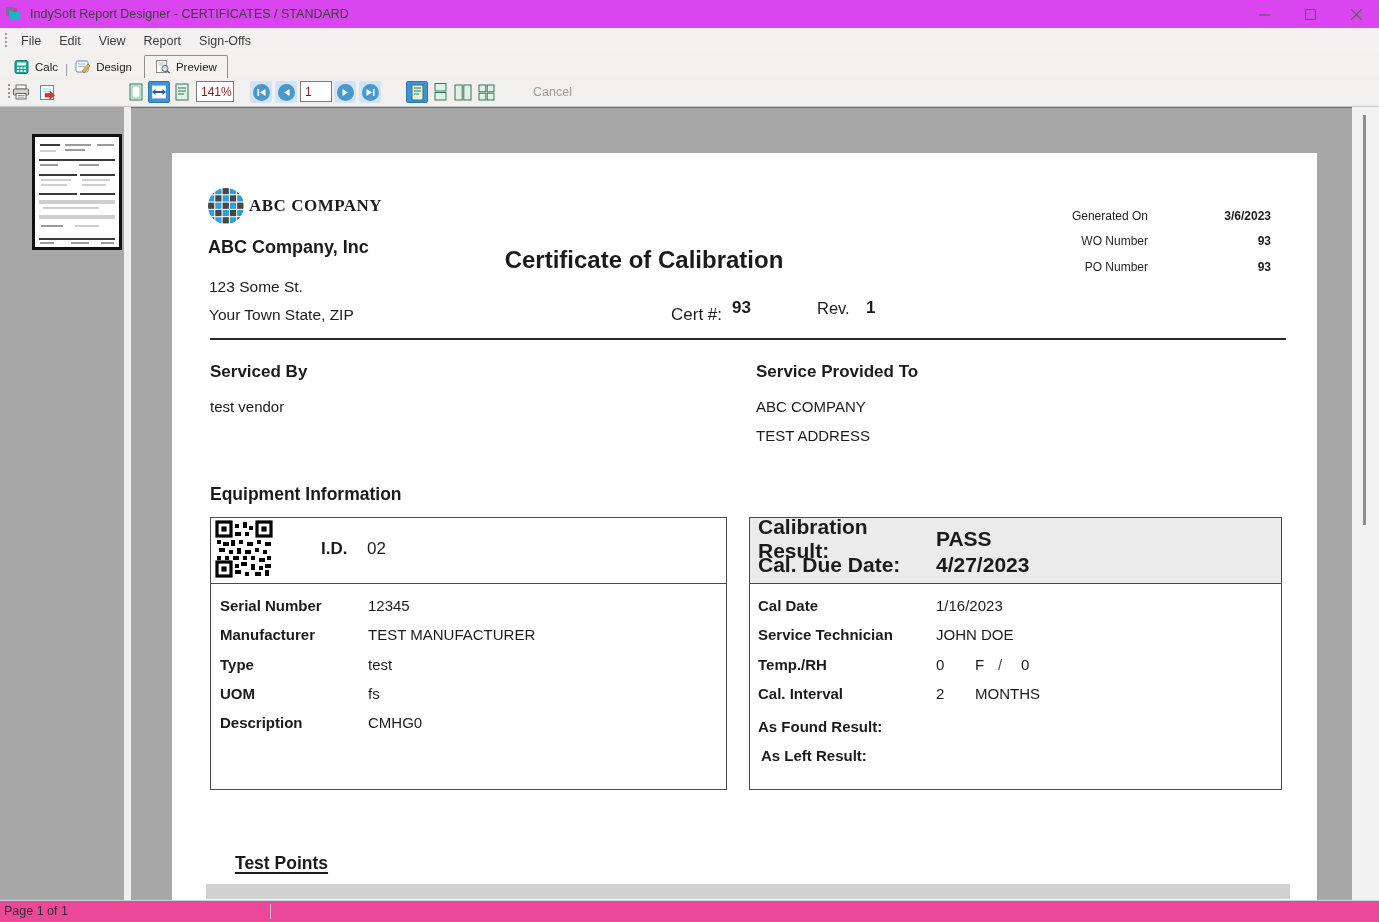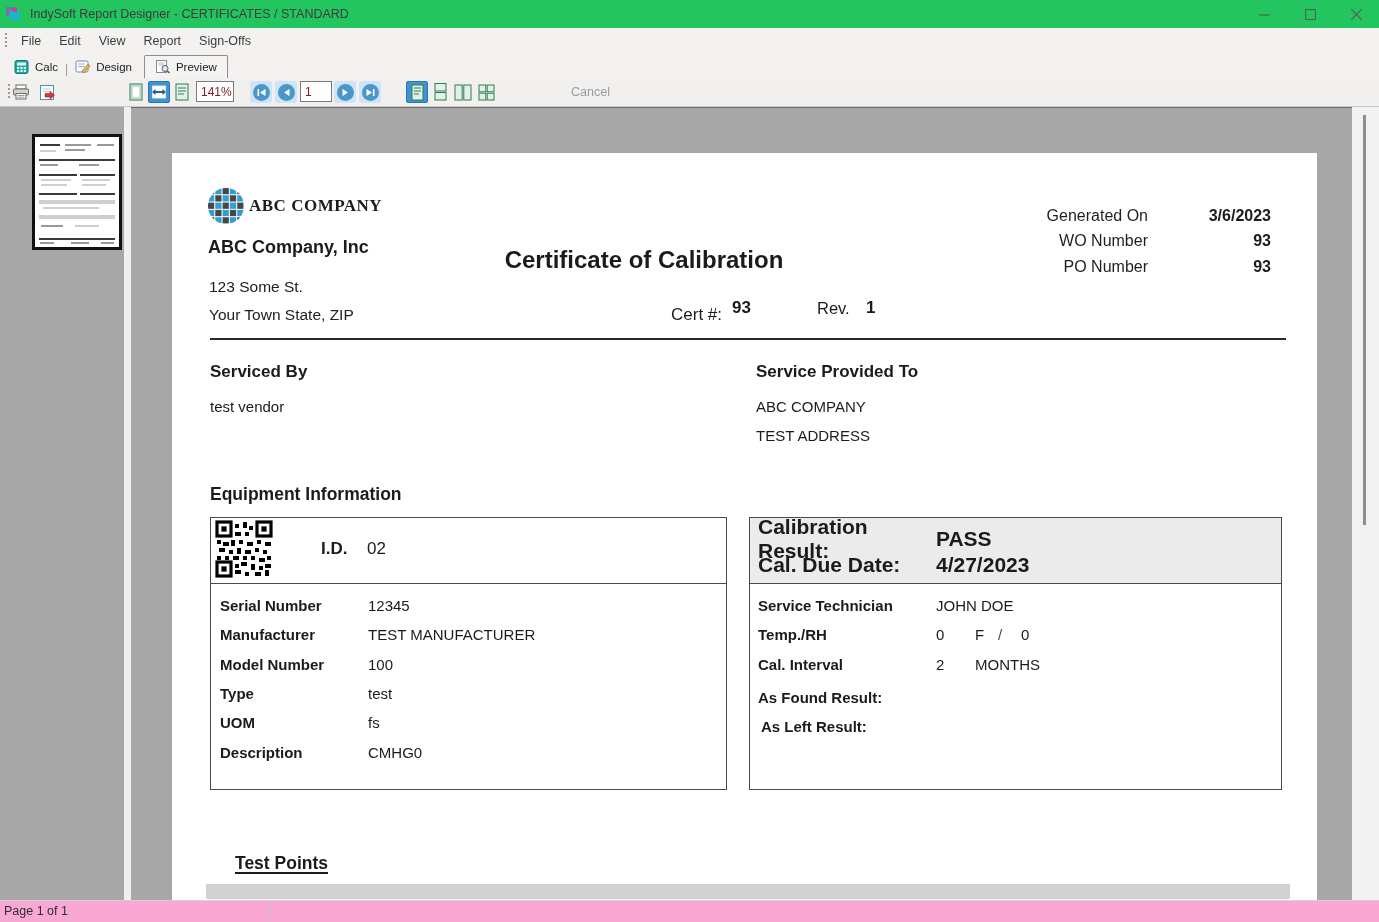--- a/index.html
+++ b/index.html
@@ -2,21 +2,21 @@
 <html><head>
 <meta charset="utf-8">
 <style>
   * { margin:0; padding:0; box-sizing:border-box; }
   html,body { width:1379px; height:922px; overflow:hidden; background:#fff;
               font-family:"Liberation Sans", sans-serif; }
   #app { position:relative; width:1379px; height:922px; background:#f2f1f0; }
 
   
   .titlebar { position:absolute; left:0; top:0; width:1379px; height:28px;
-              background:#22c55e; display:flex; align-items:center; }
+              background:#d946ef; display:flex; align-items:center; }
   .app-icon { width:18px; height:18px; margin-left:5px; position:relative; }
   .app-icon .sq1 { position:absolute; left:1px; top:2px; width:9px; height:9px; background:#7a6f9e; }
   .app-icon .sq2 { position:absolute; left:4px; top:6px; width:11px; height:9px; background:#19b6c9; border-radius:1px; }
   .app-icon .sq3 { position:absolute; left:8px; top:3px; width:4px; height:4px; background:#d23ba0; }
   .title-text { margin-left:7px; font-size:12.5px; color:#3c3c3c; }
   .win-btns { margin-left:auto; display:flex; height:28px; }
   .win-btn { width:46px; height:28px; display:flex; align-items:center; justify-content:center; color:#5c5c5c; }
   .win-btn svg { display:block; }
 
   
@@ -42,21 +42,21 @@
              background:#f1f0ef; border-bottom:1px solid #c9c9c9; }
   .toolbar > * { position:absolute; top:3px; }
   .tbtn { width:22px; height:22px; display:flex; align-items:center; justify-content:center; border-radius:2px; }
   .tbtn.selected { background:#3f93d4; border:1px solid #2d76ab; }
   .navbtn { width:22px; height:22px; border-radius:3px; background:#cfe4f6;
             display:flex; align-items:center; justify-content:center; }
   .navcircle { width:17px; height:17px; border-radius:50%; background:#4a97cb;
                display:flex; align-items:center; justify-content:center; }
   .toolbar-edit { height:21px; border:1px solid #7a7a7a; background:#fff; font-size:12px;
                   font-family:"Liberation Sans", sans-serif; padding:0 0 0 4px; color:#7f1d1d; }
-  .cancel-label { font-size:12.5px; color:#9b9b9b; line-height:22px;margin-left:38px; }
+  .cancel-label { font-size:12.5px; color:#9b9b9b; line-height:22px; }
 
   
   .content { position:absolute; left:0; top:107px; width:1379px; height:793px; }
   .thumb-panel { position:absolute; left:0; top:0; width:124px; height:793px; background:#a7a7a7; }
   .thumbnail { position:absolute; left:32px; top:27px; width:90px; height:116px;
                background:#fff; border:3px solid #101010; }
   .tl { position:absolute; background:#9a9a9a; }
   .tl.d { background:#3a3a3a; }
   .tl.g { background:#cfcfcf; }
 
@@ -79,21 +79,21 @@
   .addr1 { left:37px; top:125px; }
   .addr2 { left:37px; top:153px; }
 
   .doc-title { left:0; top:93px; width:944px; text-align:center; font-size:24px; font-weight:700; }
   .cert-label { left:477px; top:152px; font-size:17px; font-weight:400;margin-left:22px; }
   .cert-value { left:560px; top:145px; font-size:17px; font-weight:700; }
   .rev-label  { left:645px; top:146px; font-size:16.5px; }
   .rev-value  { left:694px; top:145px; font-size:17px; font-weight:700; }
 
   .meta-block { left:706px; top:50px; width:393px; }
-  .meta-row { display:flex; height:25.5px; align-items:center; font-size:16px; }
+  .meta-row { display:flex; height:25.5px; align-items:center; font-size:12px; }
   .meta-row .ml { flex:1; text-align:right; color:#1f1f1f; }
   .meta-row .mv { width:123px; text-align:right; font-weight:700; }
 
   .hr-rule { left:38px; top:185px; width:1076px; height:2px; background:#2a2a2a; }
 
   .sec-h { font-size:17px; font-weight:700; }
   .serviced-h { left:38px; top:209px; }
   .serviced-l1 { left:38px; top:245px; }
   .provided-h { left:584px; top:209px; }
   .provided-l1 { left:584px; top:245px; }
@@ -121,21 +121,21 @@
   .slash { color:#4a4a4a; }
   .asfound { padding-left:8px; height:29px; display:flex; align-items:center; font-weight:700; margin-top:4px; }
   .asleft  { padding-left:11px; height:29px; display:flex; align-items:center; font-weight:700; }
 
   .tp-h { left:39px; top:700px; font-size:17.5px; font-weight:700;
           text-decoration:underline; text-decoration-thickness:2px; text-underline-offset:3px;margin-left:24px; }
   .tp-bar { left:34px; top:731px; width:1084px; height:15px; background:#d2d2d2; }
 
   
   .statusbar { position:absolute; left:0; top:900px; width:1379px; height:22px;
-               background:#f9a8d4; border-top:1px solid #d2d2d2; }
+               background:#ec4899; border-top:1px solid #d2d2d2; }
   .status-text { position:absolute; left:4px; top:3px; font-size:12.5px; color:#2e2e2e; }
   .status-sep { position:absolute; left:270px; top:3px; bottom:3px; width:1px; background:#c2c2c2; }
 </style>
 </head>
 <body>
 
 <div id="app">
 
   <div class="titlebar">
     <div class="app-icon">
@@ -477,24 +477,20 @@
           <div class="equip-rows">
             <div class="erow">
               <span class="elabel">Serial Number</span>
               <span>12345</span>
             </div>
             <div class="erow">
               <span class="elabel">Manufacturer</span>
               <span>TEST MANUFACTURER</span>
             </div>
             <div class="erow">
-              <span class="elabel">Model Number</span>
-              <span>100</span>
-            </div>
-            <div class="erow">
               <span class="elabel">Type</span>
               <span>test</span>
             </div>
             <div class="erow">
               <span class="elabel">UOM</span>
               <span>fs</span>
             </div>
             <div class="erow">
               <span class="elabel">Description</span>
               <span>CMHG0</span>
@@ -507,20 +503,24 @@
             <div class="chrow">
               <span class="cl">Calibration Result:</span>
               <span>PASS</span>
             </div>
             <div class="chrow">
               <span class="cl">Cal. Due Date:</span>
               <span>4/27/2023</span>
             </div>
           </div>
           <div class="cal-rows">
+            <div class="crow">
+              <span class="clabel">Cal Date</span>
+              <span>1/16/2023</span>
+            </div>
             <div class="crow">
               <span class="clabel">Service Technician</span>
               <span>JOHN DOE</span>
             </div>
             <div class="crow">
               <span class="clabel">Temp./RH</span>
               <span class="seg39">0</span>
               <span class="seg23">F</span>
               <span class="seg23 slash">/</span>
               <span>0</span>

